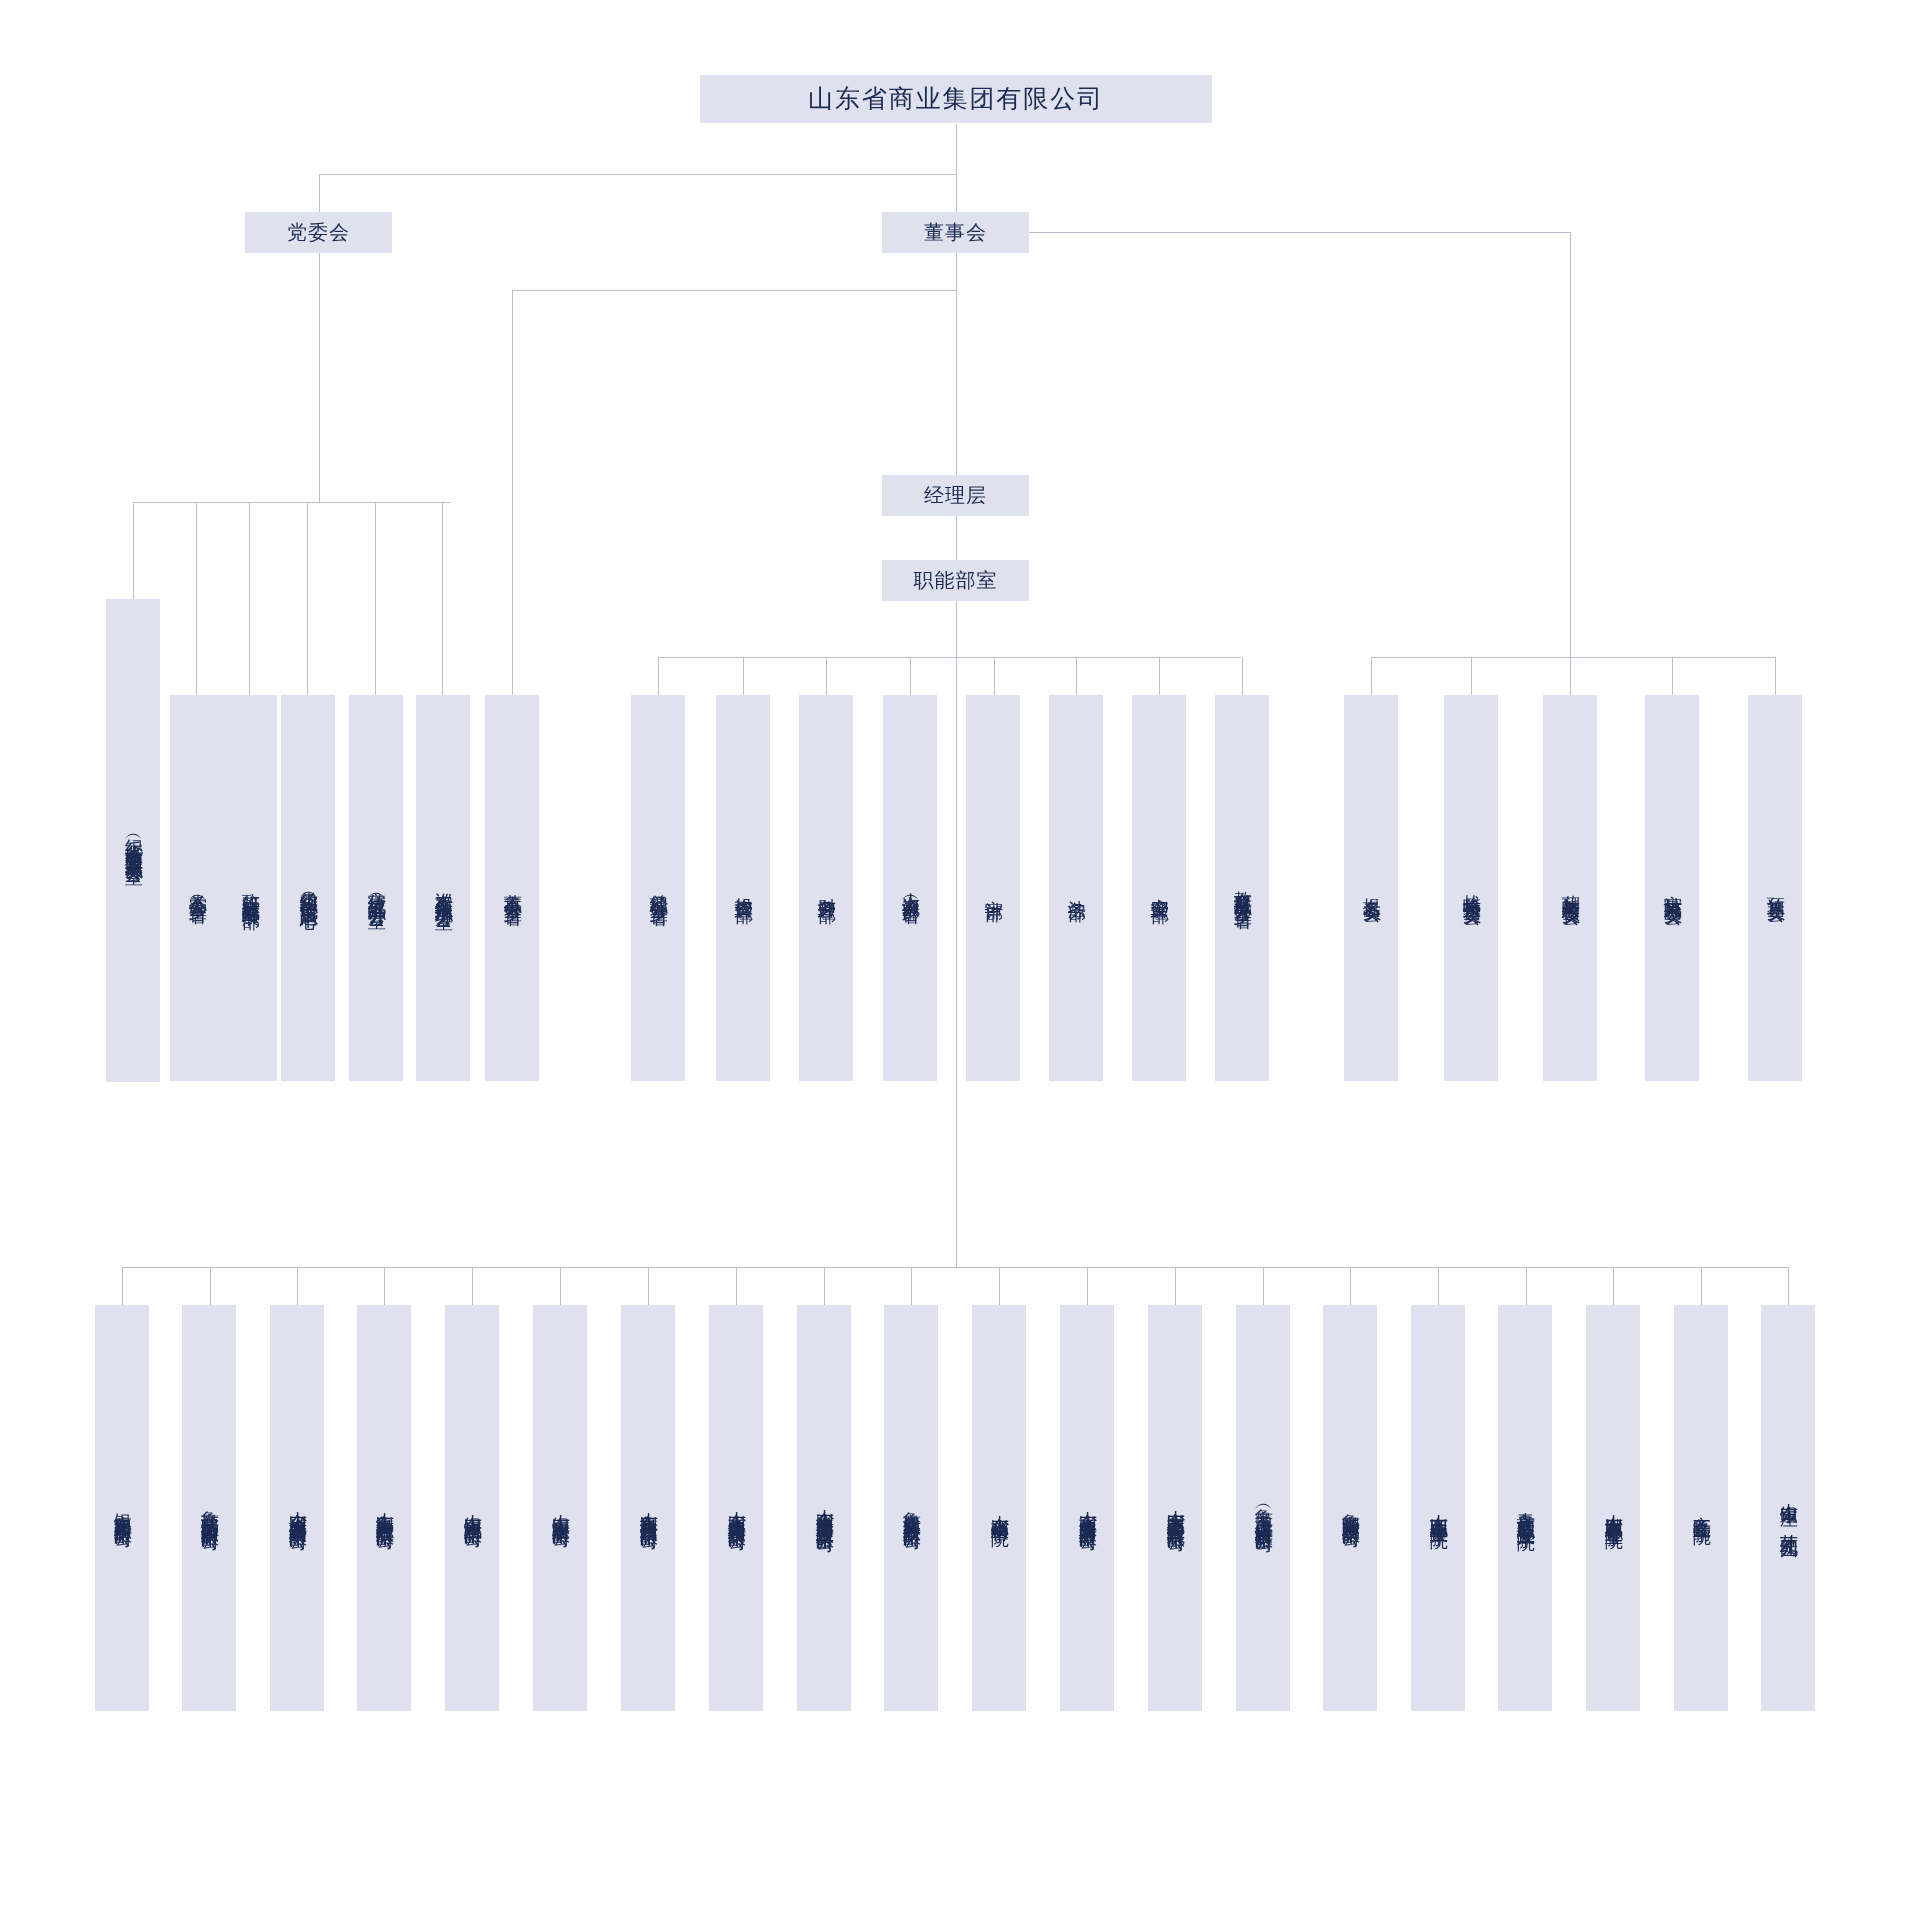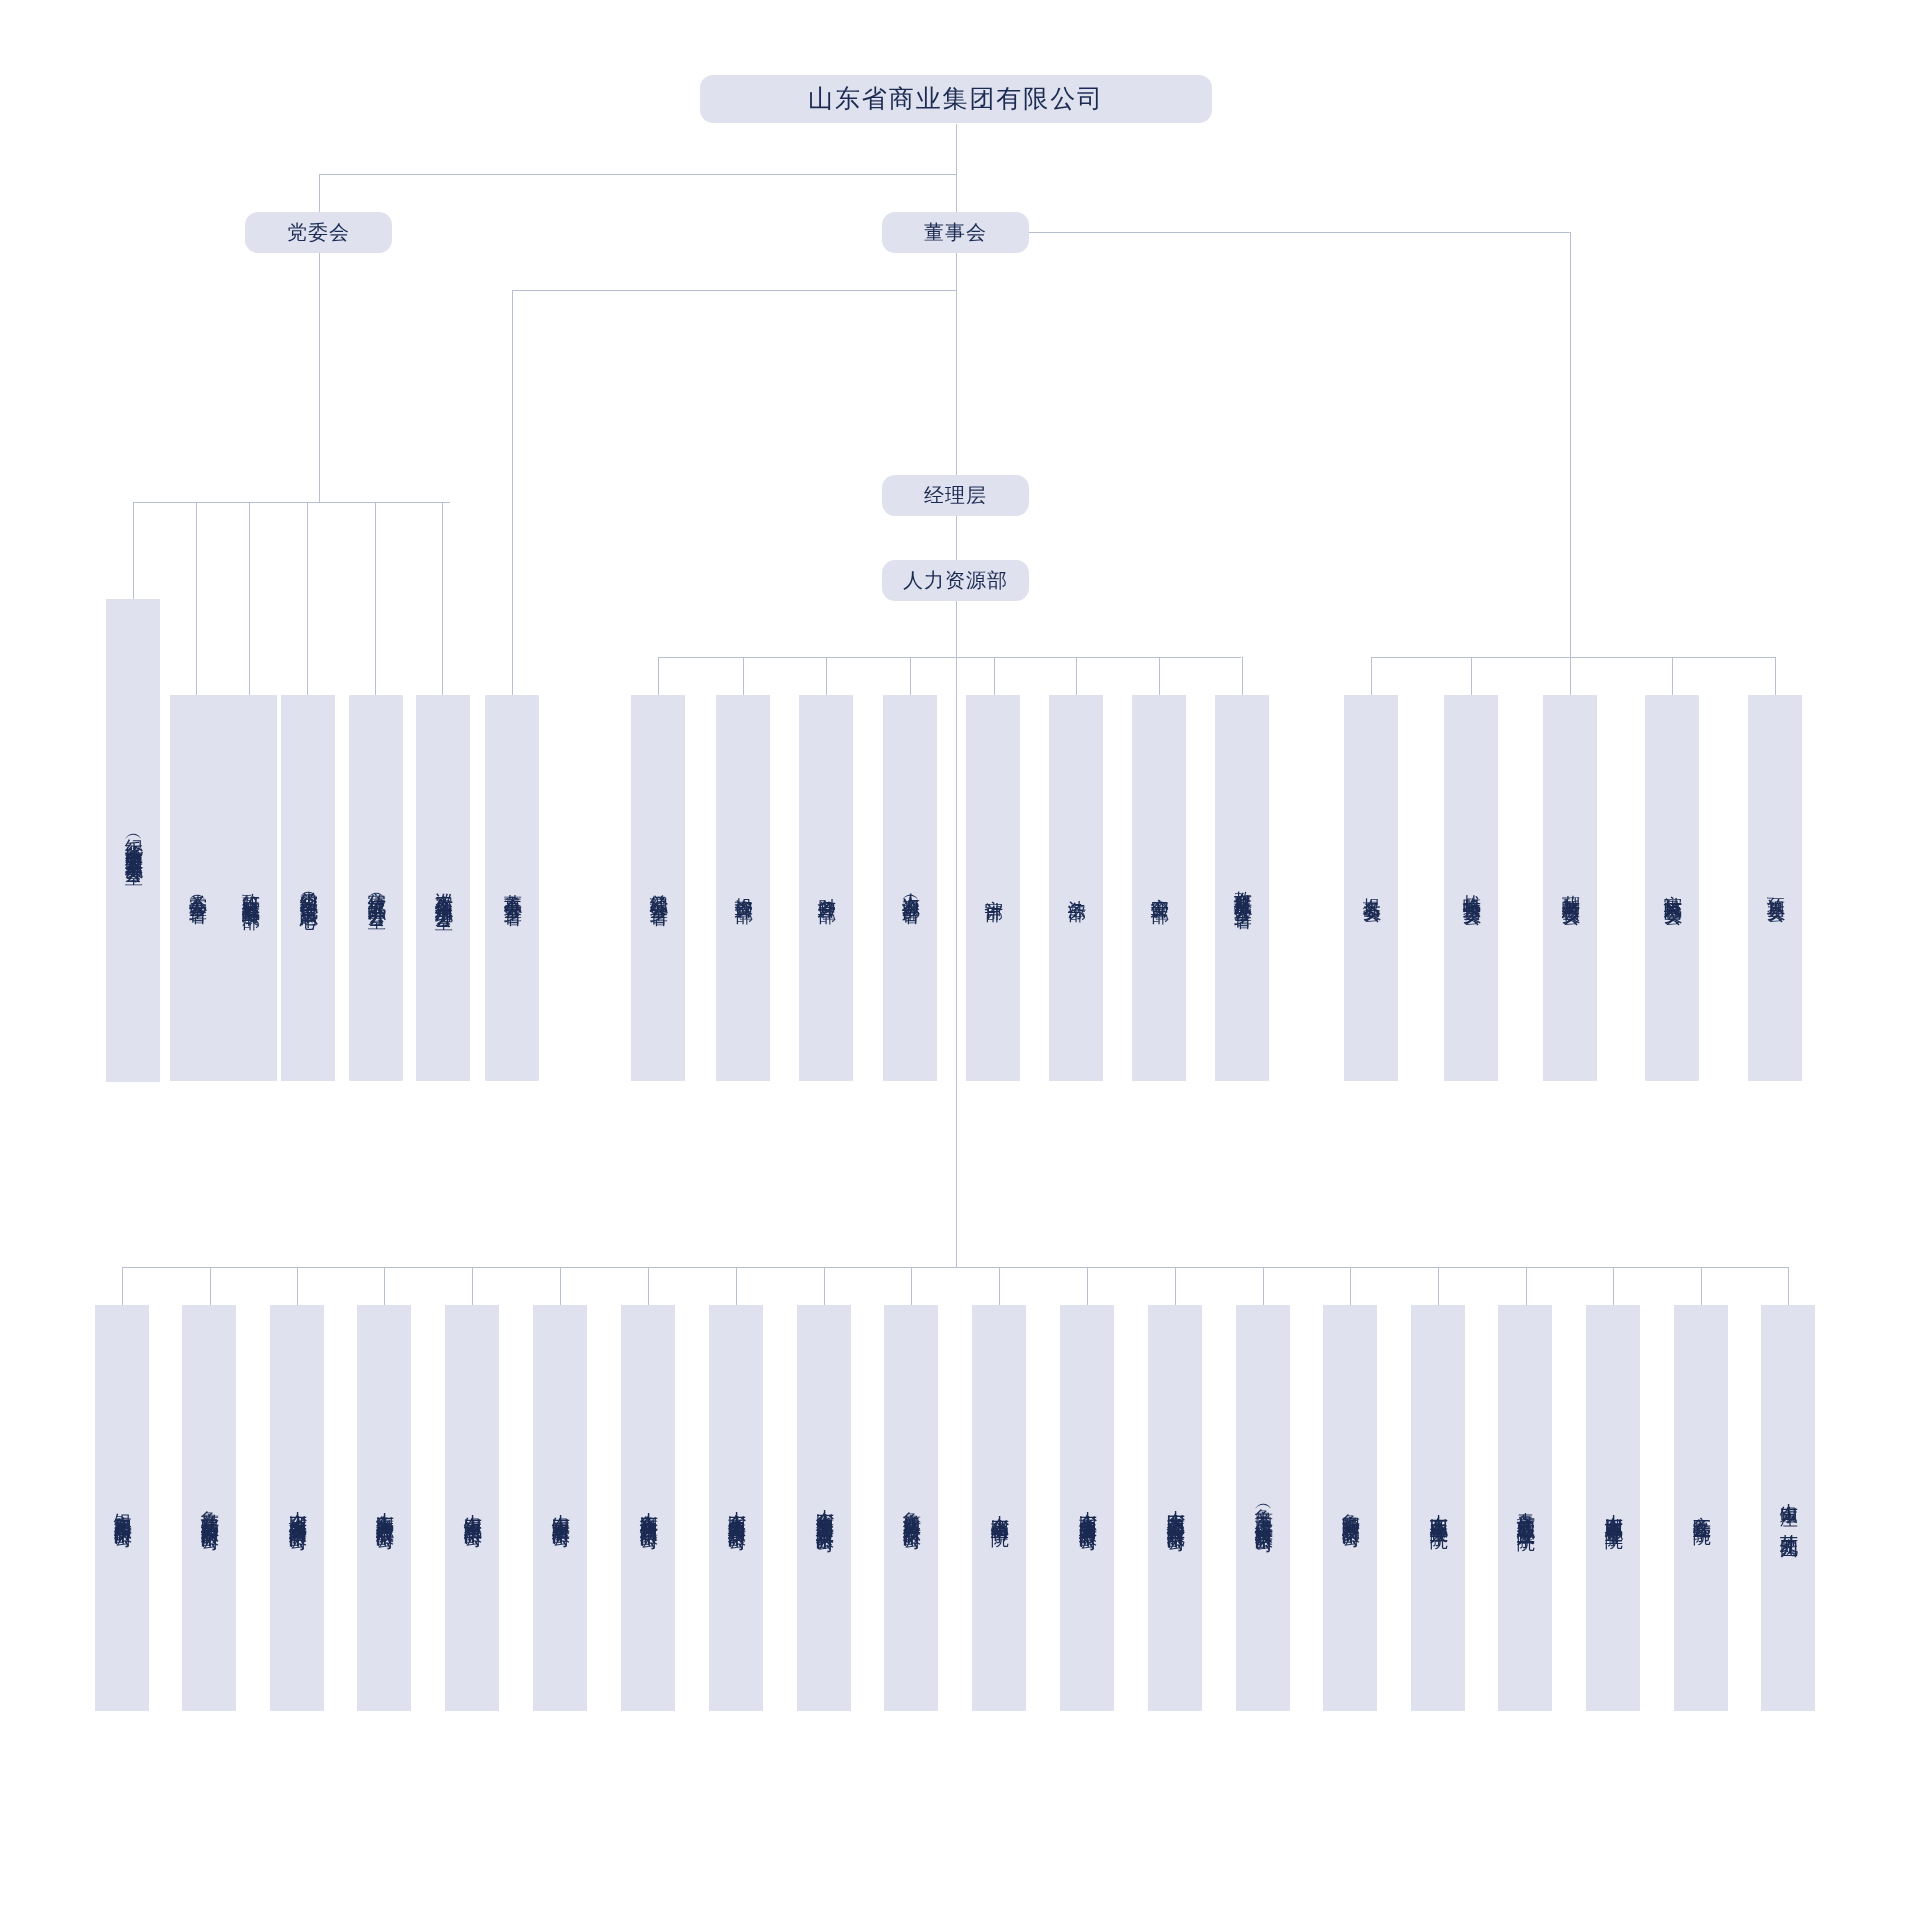--- a/index.html
+++ b/index.html
@@ -13,21 +13,20 @@
     align-items:center;
     justify-content:center;
     text-align:center;
     box-sizing:border-box;
     line-height:1.25;
   }
   .h-node{
     font-size:20px;
     letter-spacing:1px;
     padding:5.8px 9.7px;
-    border-radius:13px;
   }
   .v-node{
     writing-mode:vertical-rl;
     text-orientation:upright;
     font-size:18.3px;
     letter-spacing:1.9px;
     padding:13.5px 3.9px;
   }
   .line{position:absolute;background:#b9bfd2;}
   .hline{height:1px;}
@@ -59,21 +58,21 @@
 
   <div class="line vline" style="left:956px;top:253px;height:37px;"></div>
   <div class="line hline" style="left:512px;top:290px;width:444px;"></div>
   <div class="line vline" style="left:512px;top:290px;height:406px;"></div>
 
   <div class="line vline" style="left:956px;top:253px;height:222px;"></div>
 
   <div class="node h-node" style="left:882px;top:475px;width:147px;height:41px;">经理层</div>
   <div class="line vline" style="left:956px;top:516px;height:44px;"></div>
 
-  <div class="node h-node" style="left:882px;top:560px;width:147px;height:41px;">人力资源部</div>
+  <div class="node h-node" style="left:882px;top:560px;width:147px;height:41px;">职能部室</div>
 
   <div class="line vline" style="left:956px;top:601px;height:56px;"></div>
   <div class="line hline" style="left:658px;top:657px;width:583px;"></div>
 
   <div class="line vline" style="left:133px;top:502px;height:97px;"></div>
   <div class="line vline" style="left:196px;top:502px;height:193px;"></div>
   <div class="line vline" style="left:249px;top:502px;height:193px;"></div>
   <div class="line vline" style="left:307px;top:502px;height:193px;"></div>
   <div class="line vline" style="left:375px;top:502px;height:193px;"></div>
   <div class="line vline" style="left:442px;top:502px;height:193px;"></div>

